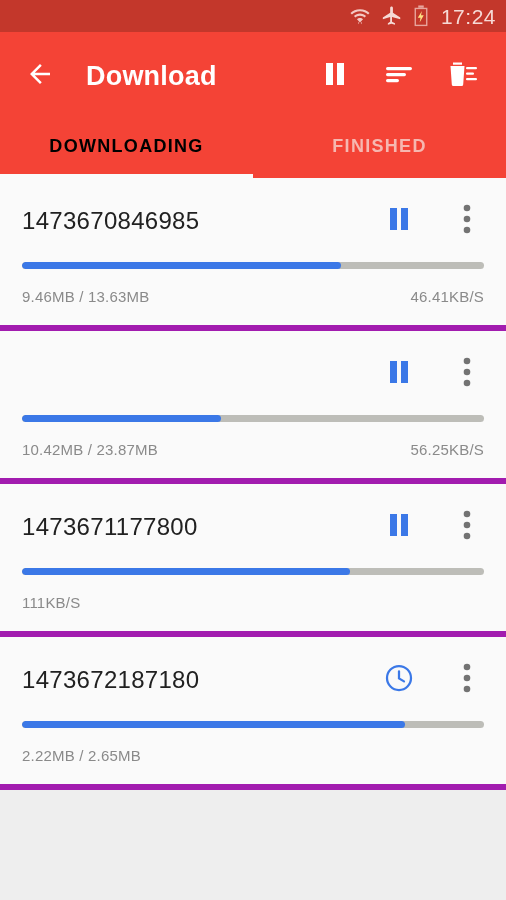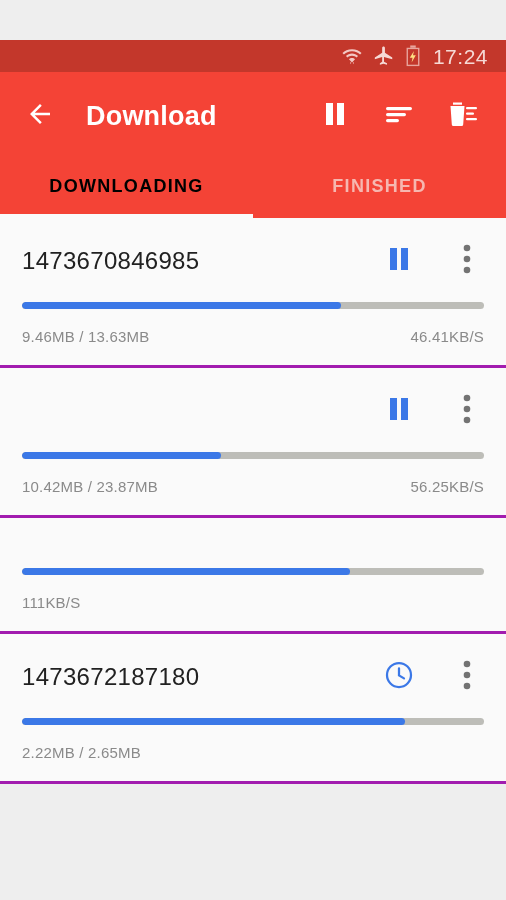--- a/index.html
+++ b/index.html
@@ -8,21 +8,21 @@
     font-family:"Liberation Sans", sans-serif;
     background:#eeeeee;
     overflow:hidden;
   }
   #app { position:relative; width:506px; height:900px; }
 
   
   .statusbar {
     height:32px; background:#c3372b;
     display:flex; align-items:center; justify-content:flex-end;
-    padding-right:18px; gap:10px;margin-top:40px;
+    padding-right:10px; gap:10px;
   }
   .sb-icon { display:flex; align-items:center; justify-content:center; }
   .sb-time {
     color:#f6d9d5; font-size:21px; letter-spacing:0.5px;
     margin-left:2px; line-height:1;
   }
 
   
   .appbar { background:#f44336; }
   .appbar-top {
@@ -59,21 +59,21 @@
   .tab.inactive { color:#f6b7b0; }
   .tab-indicator {
     position:absolute; bottom:0; left:0; width:50%; height:4px;
     background:#fafafa;
   }
 
   
   .list { background:#eeeeee; }
   .dl-item {
     background:#fafafa;
-    border-bottom:3px solid #a21caf;
+    border-bottom:6px solid #a21caf;
     padding:26px 22px 20px 22px;
     position:relative;
   }
   .dl-row1 { display:flex; align-items:center; }
   .dl-name {
     font-size:24px; color:#212121; letter-spacing:0.3px;
     white-space:nowrap; overflow:hidden;
   }
   .dl-ctrls { margin-left:auto; display:flex; align-items:center; gap:34px; }
   .ctrl-btn {
@@ -232,20 +232,42 @@
       <div class="progress-track">
         <div class="progress-fill" style="width: 43%;"></div>
       </div>
       <div class="dl-row2">
         <span class="dl-size">10.42MB / 23.87MB</span>
         <span class="dl-speed">56.25KB/S</span>
       </div>
     </div>
 
     <div class="dl-item">
+      <div class="dl-row1">
+        <div class="dl-name">1473671177800</div>
+        <div class="dl-ctrls">
+          <div class="ctrl-btn">
+            <span>
+              <svg width="22" height="24" viewBox="0 0 22 24">
+                <rect x="2" y="1" width="7" height="22" fill="#3b78e7"></rect>
+                <rect x="13" y="1" width="7" height="22" fill="#3b78e7"></rect>
+              </svg>
+            </span>
+          </div>
+          <div class="ctrl-btn">
+            <span>
+              <svg width="8" height="30" viewBox="0 0 8 30">
+                <circle cx="4" cy="4" r="3.3" fill="#737373"></circle>
+                <circle cx="4" cy="15" r="3.3" fill="#737373"></circle>
+                <circle cx="4" cy="26" r="3.3" fill="#737373"></circle>
+              </svg>
+            </span>
+          </div>
+        </div>
+      </div>
       <div class="progress-track">
         <div class="progress-fill" style="width: 71%;"></div>
       </div>
       <div class="dl-row2">
         <span class="dl-speed">111KB/S</span>
       </div>
     </div>
 
     <div class="dl-item">
       <div class="dl-row1">

